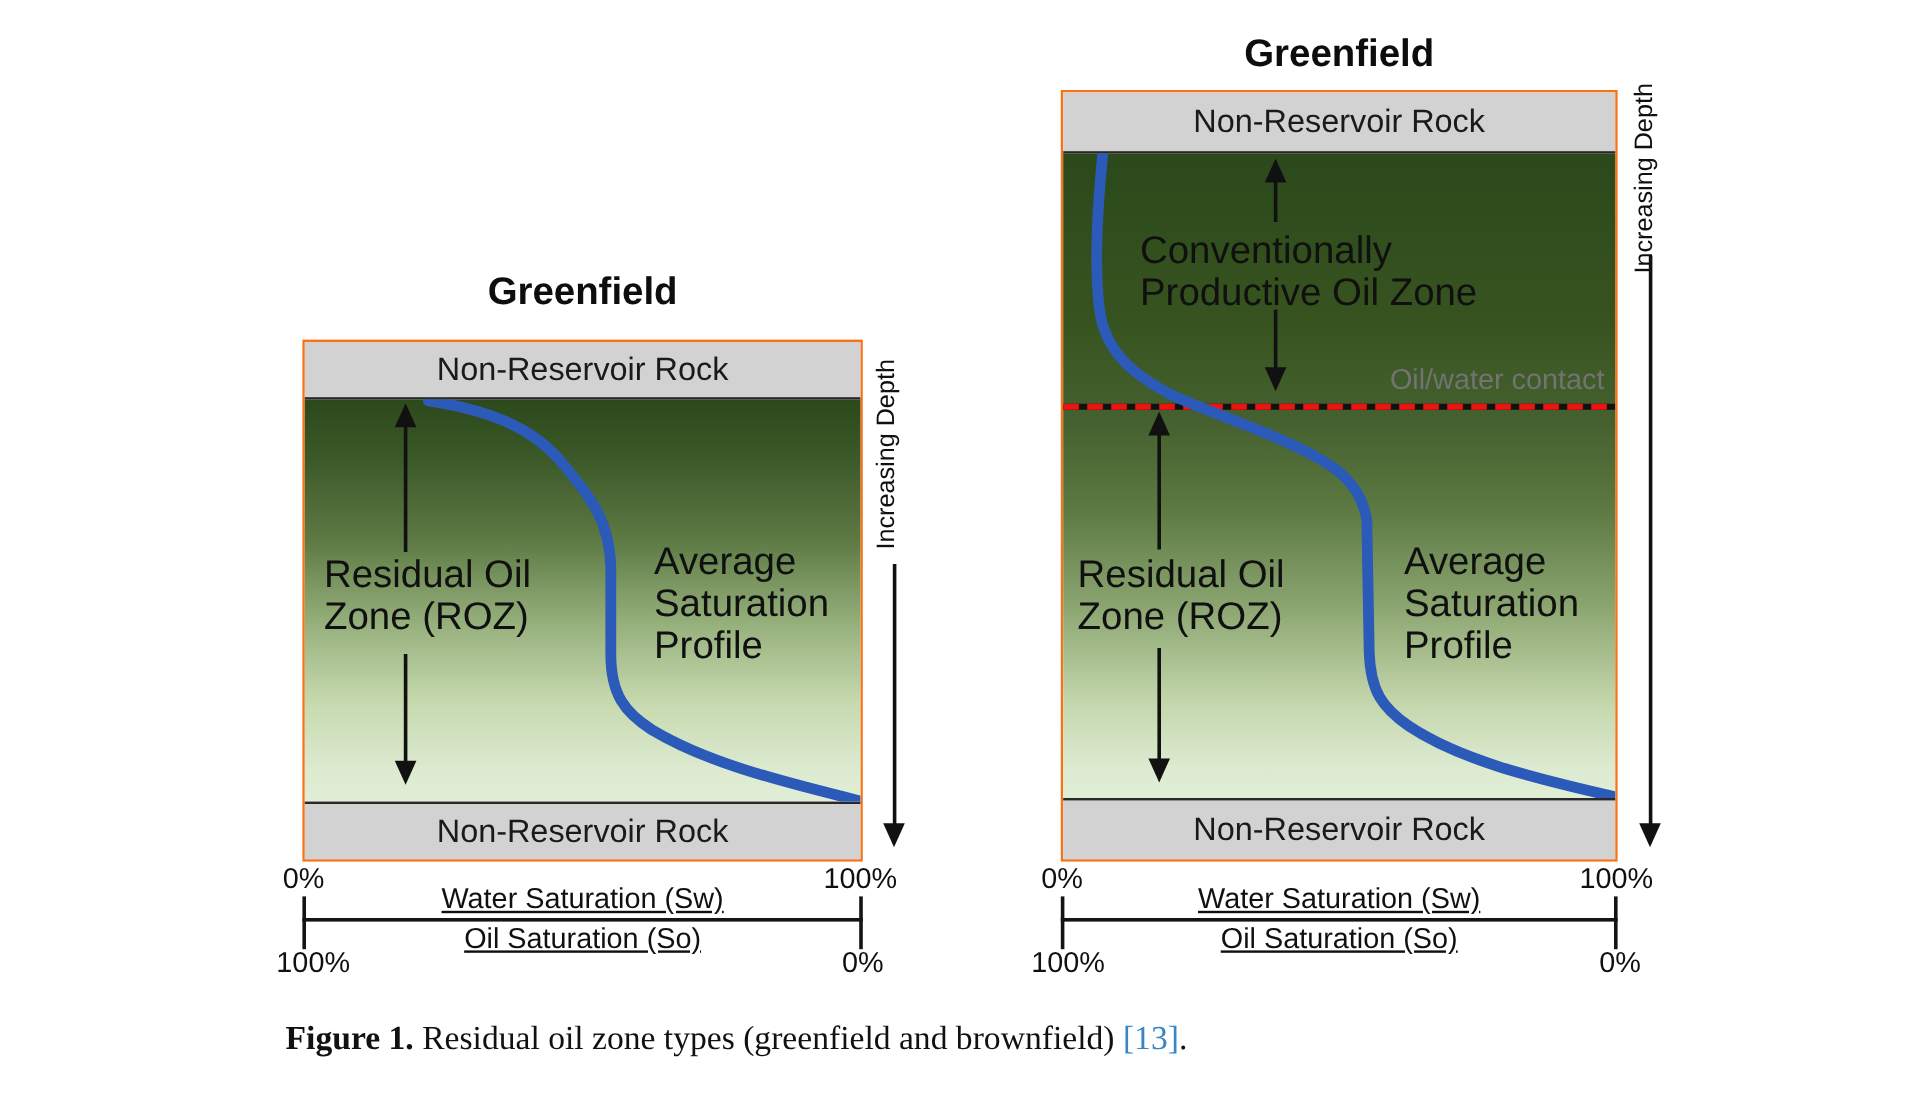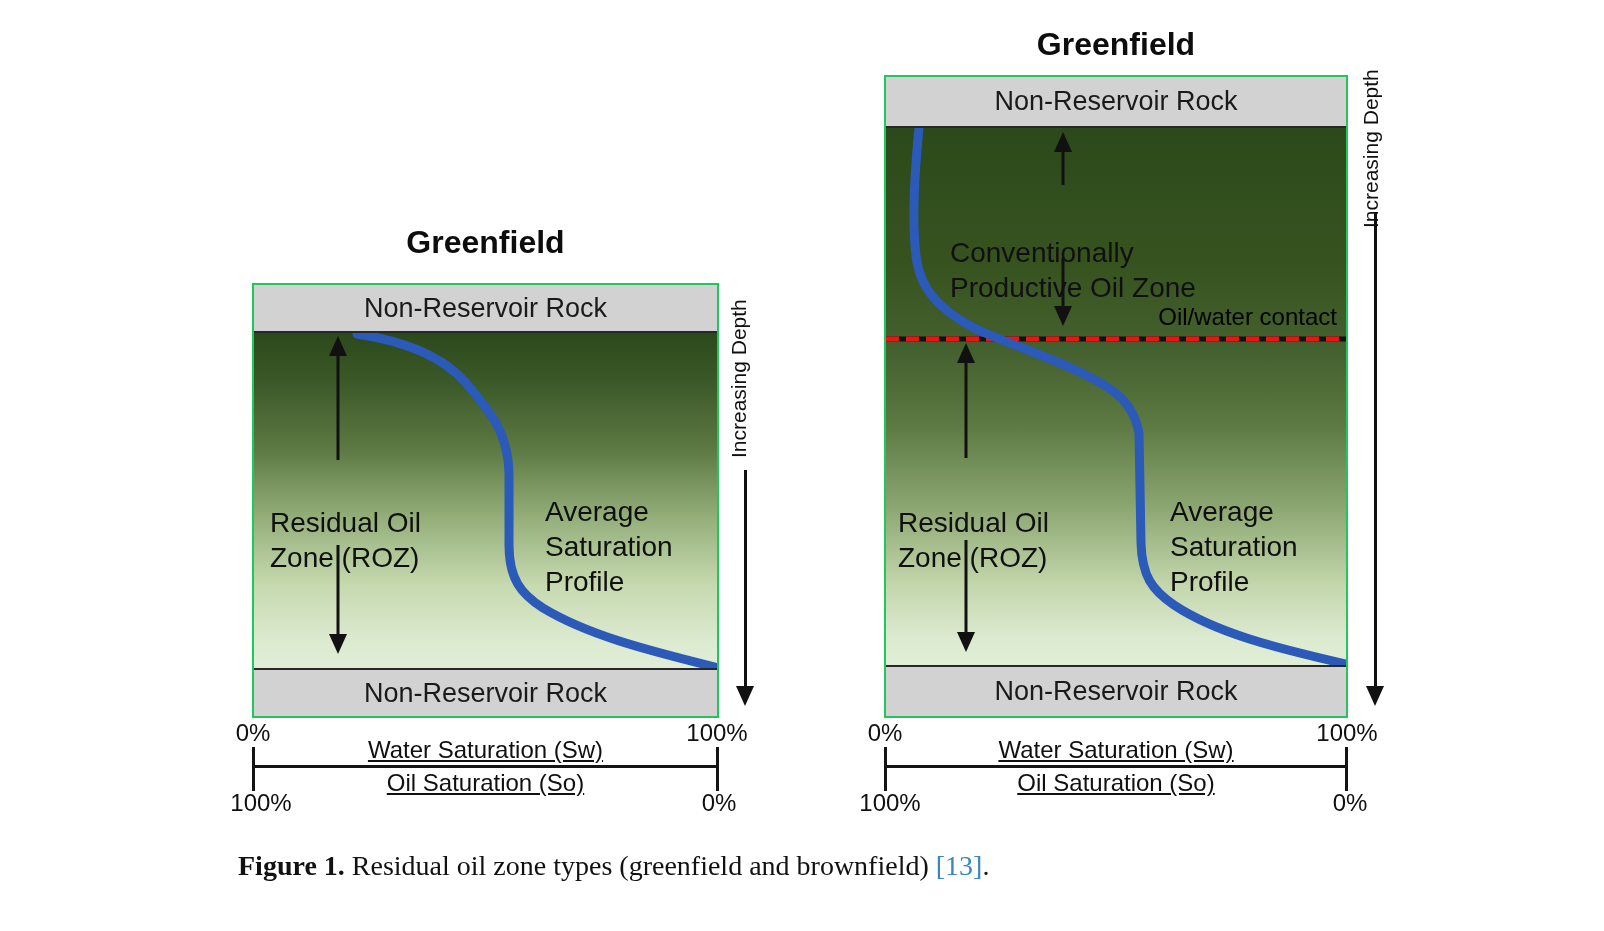--- a/index.html
+++ b/index.html
@@ -7,45 +7,45 @@
     position:relative; width:1604px; height:931px; background:#ffffff;
     font-family:"Liberation Sans", sans-serif; overflow:hidden;
   }
 
   
   .panel-title { position:absolute; text-align:center; font-size:32px; font-weight:bold; color:#0d0d0d; }
   .gf-title { left:252px; top:224px; width:467px; }
   .bf-title { left:884px; top:26px; width:464px; }
 
   
-  .box { position:absolute; border:2px solid #22c55e; box-sizing:content-box; }
+  .box { position:absolute; border:2px solid #f97316; box-sizing:content-box; }
   .gf-box { left:252px; top:283px; width:463px; }
   .bf-box { left:884px; top:75px; width:460px; }
   .band { background:#d2d2d2; display:flex; align-items:center; justify-content:center;
           font-size:27px; color:#1a1a1a; }
   .band-top    { border-bottom:2px solid #282828; }
   .band-bottom { border-top:2px solid #282828; }
   .gf-box .band { height:46px; }
   .bf-box .band { height:49px; }
   .gf-green { height:335px;
     background:linear-gradient(180deg,#2c491c 0%,#3c5929 15%,#5d7a44 35%,#94ae7a 55%,#c6d9ae 75%,#dcead0 92%,#e0eed6 100%); }
   .bf-green { height:537px;
     background:linear-gradient(180deg,#2c491c 0%,#36531f 25%,#44612f 42%,#5c7942 55%,#8aa46f 70%,#c3d6ab 85%,#dcead0 95%,#e0eed6 100%); }
 
   
   .overlay { position:absolute; pointer-events:none; }
   .gf-svg { left:254px; top:333px; }
   .bf-svg { left:886px; top:128px; }
 
   
-  .diagram-label { position:absolute; font-size:28px; line-height:35px; color:#101010; white-space:nowrap;margin-top:44px; }
+  .diagram-label { position:absolute; font-size:32px; line-height:35px; color:#101010; white-space:nowrap; }
   .gf-roz     { left:270px;  top:461px; }
   .gf-profile { left:545px;  top:450px; }
   .bf-cpoz    { left:950px;  top:191px; }
-  .bf-owc     { position:absolute; right:267px; top:303px; font-size:24px; color:#000000; white-space:nowrap; }
+  .bf-owc     { position:absolute; right:267px; top:303px; font-size:24px; color:#737373; white-space:nowrap; }
   .bf-roz     { left:898px;  top:461px; }
   .bf-profile { left:1170px; top:450px; }
 
   
   .depth-label { position:absolute; font-size:21px; color:#101010; white-space:nowrap;
                  transform-origin:0 0; transform:rotate(-90deg); }
   .gf-depth-label { left:727px;  top:458px; }
   .bf-depth-label { left:1359px; top:228px; }
   .depth-shaft { position:absolute; width:3px; background:#111; }
   .gf-depth-shaft { left:744px;  top:470px; height:218px; }

